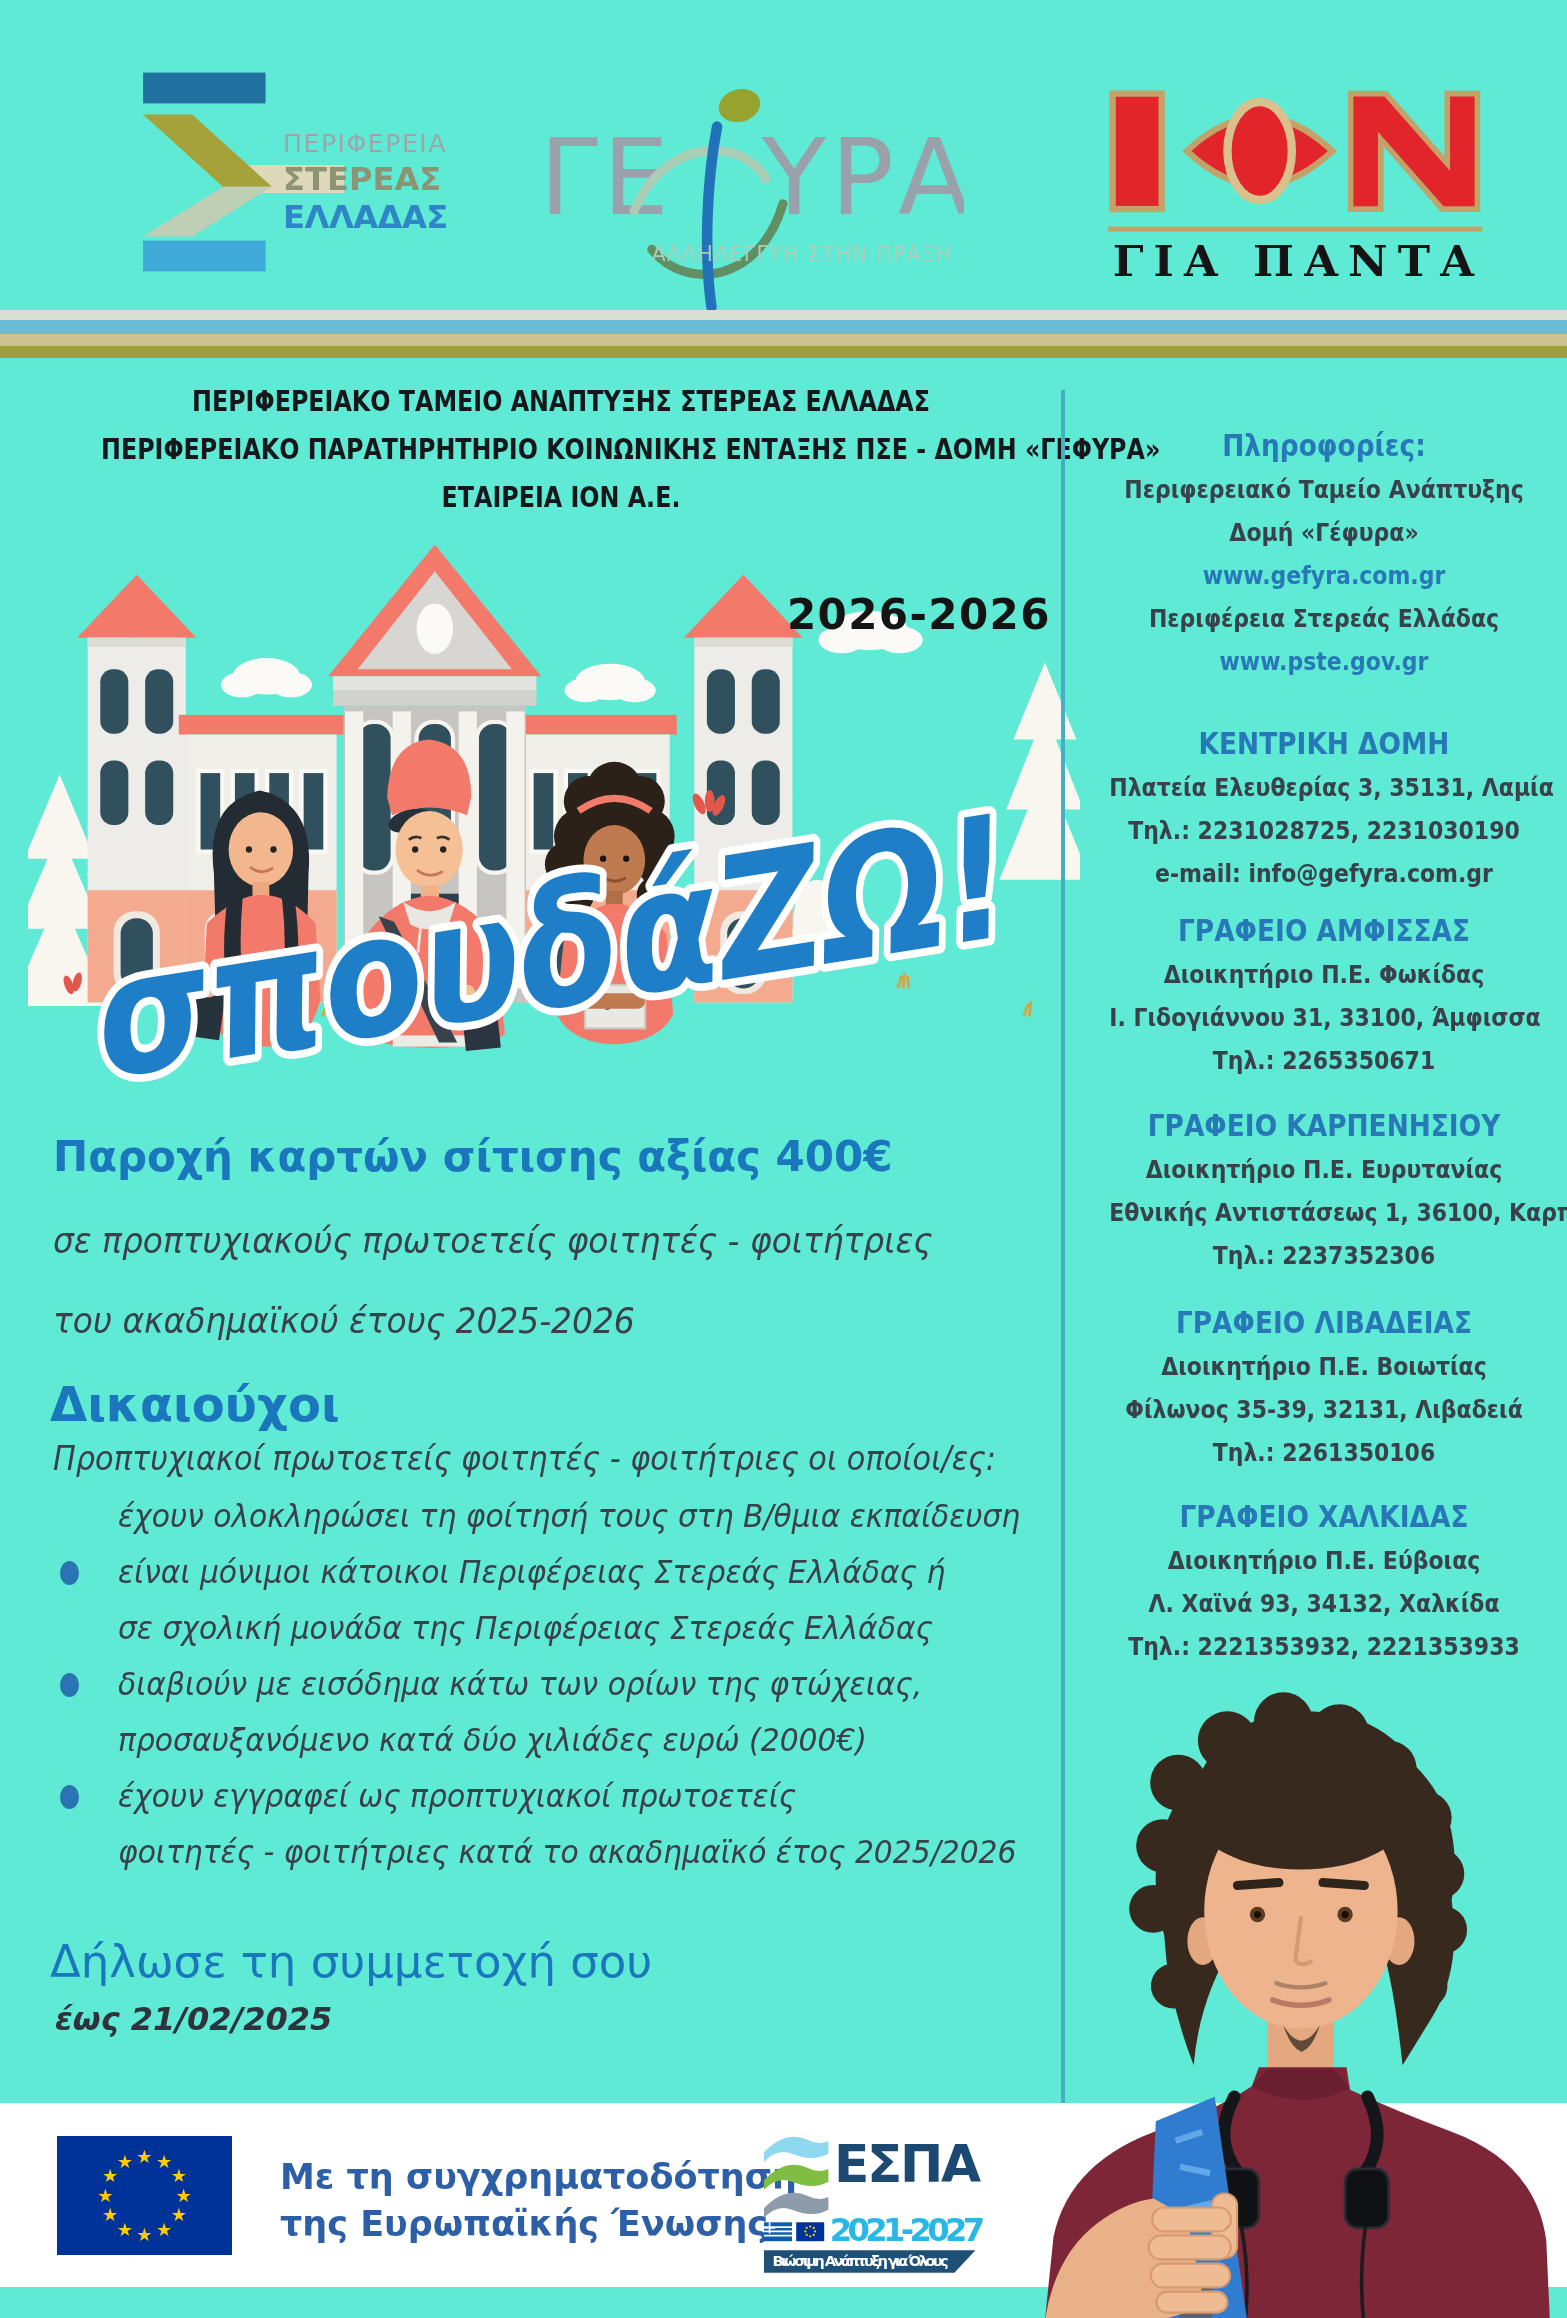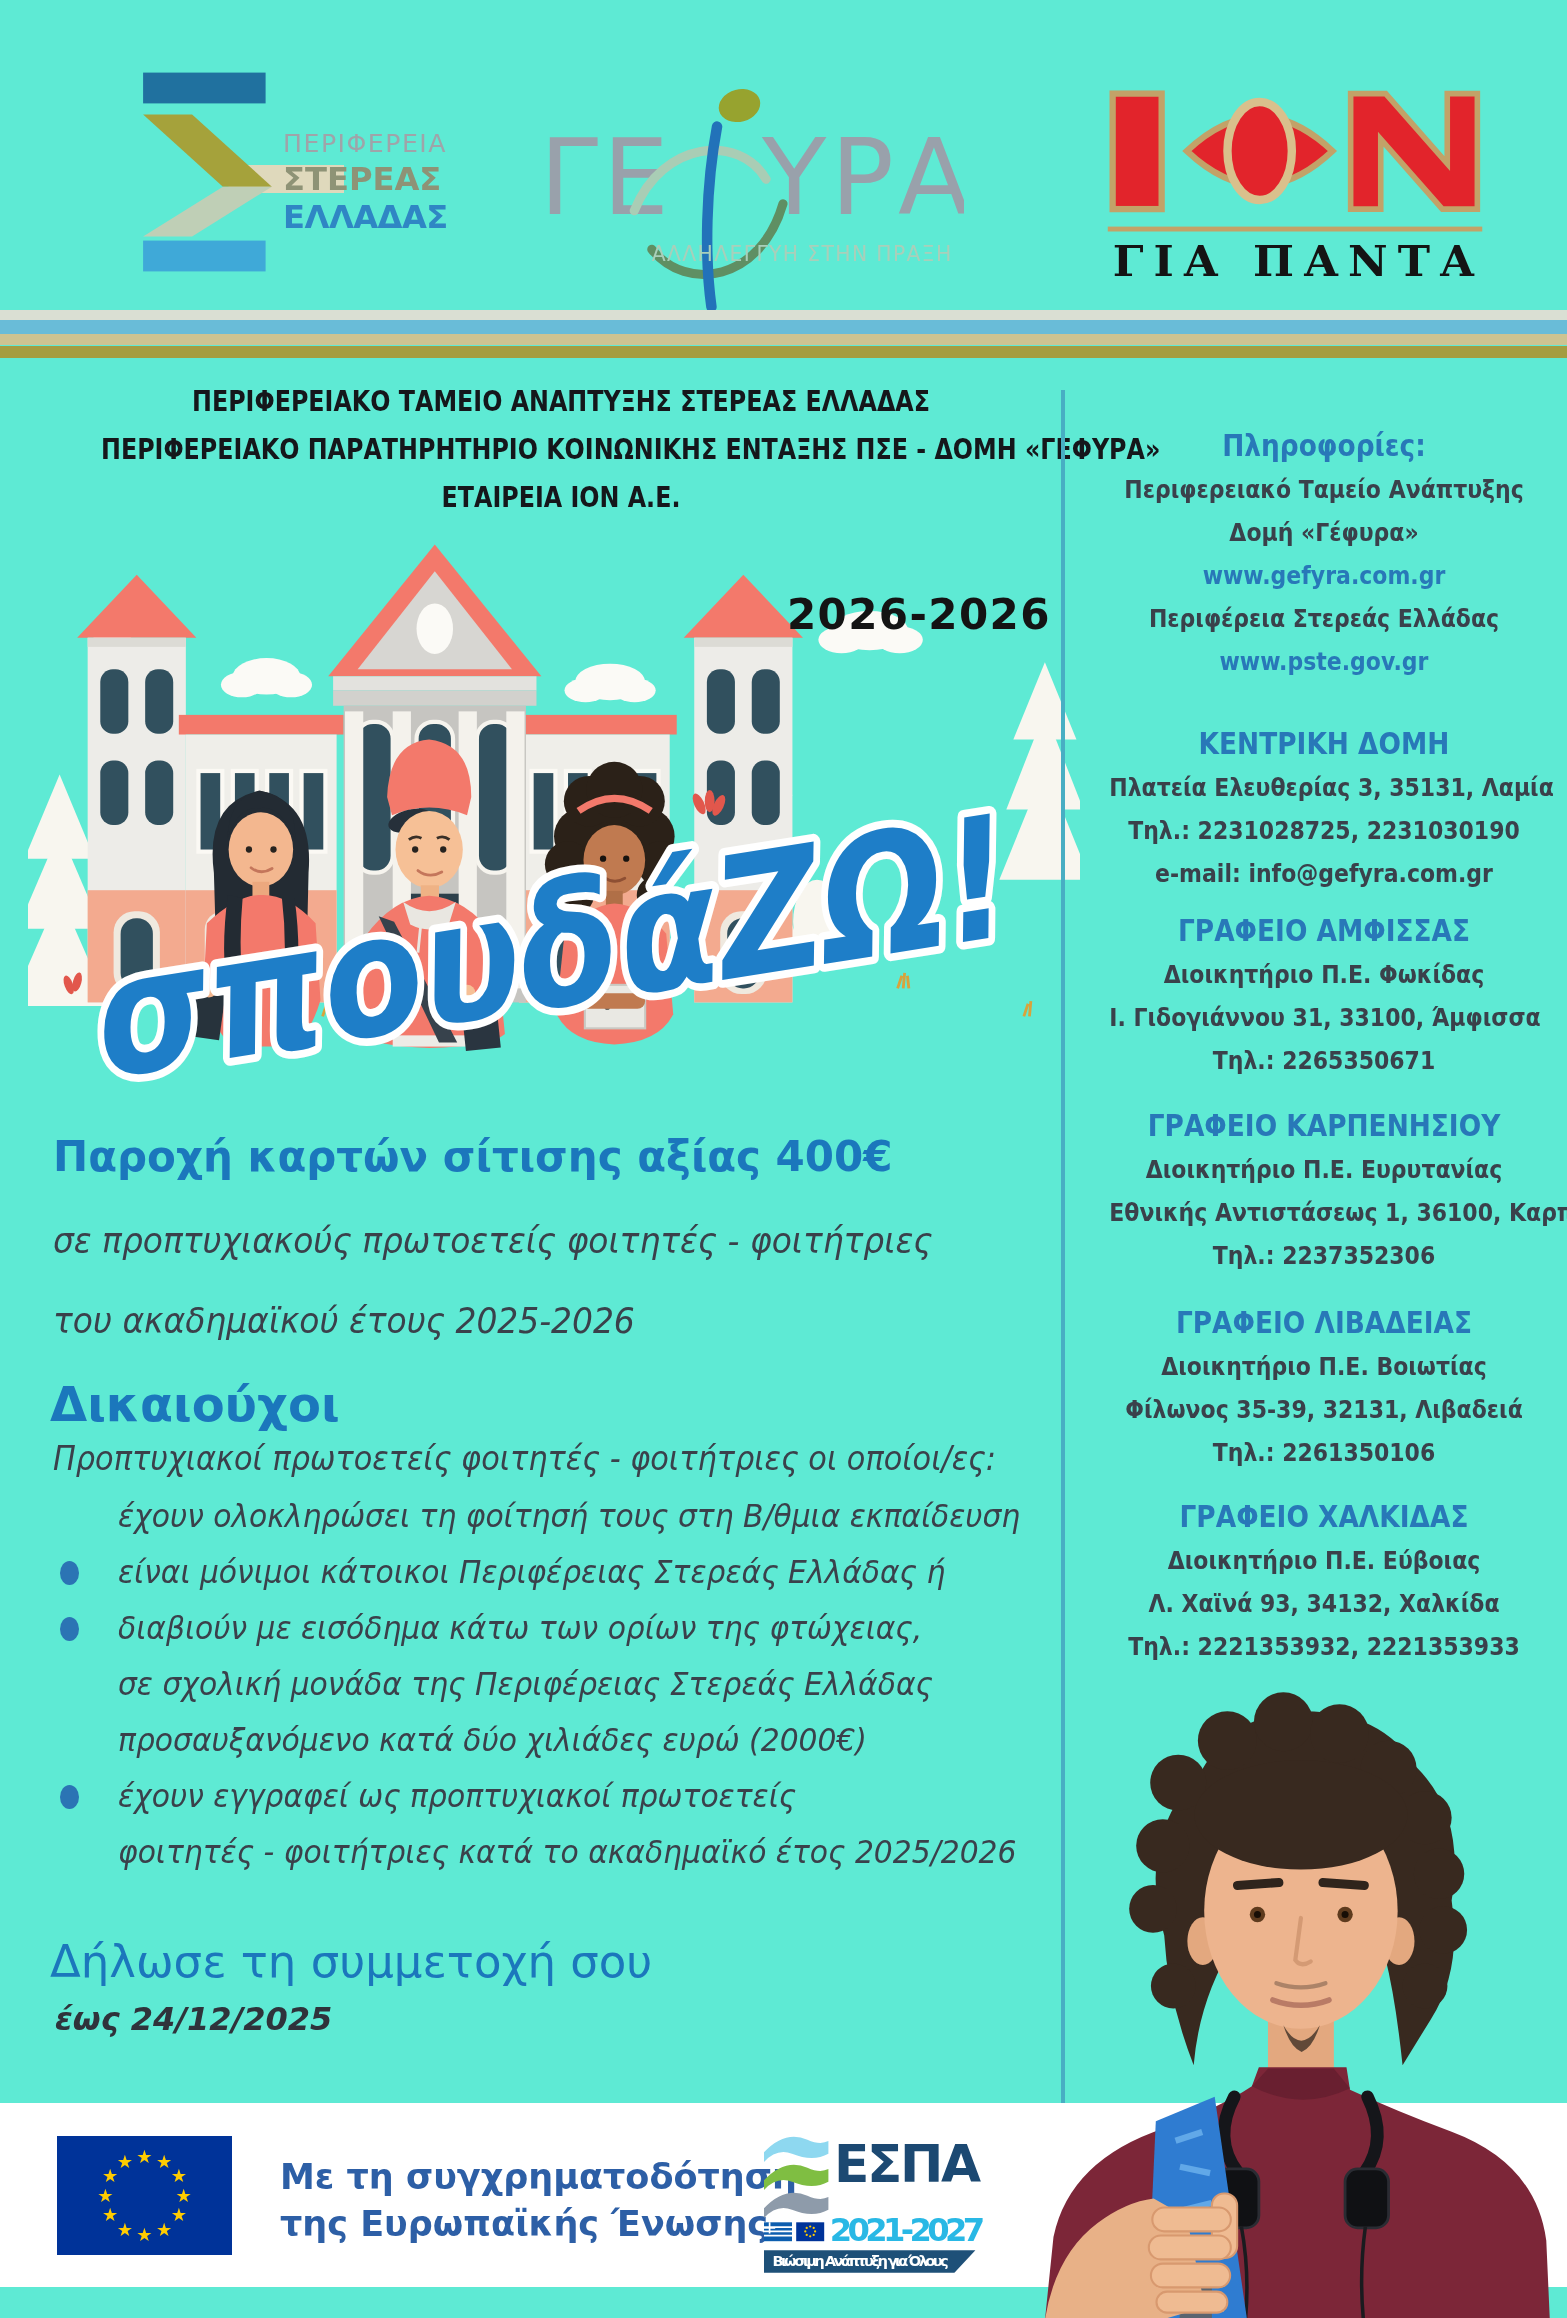--- a/index.html
+++ b/index.html
@@ -283,40 +283,40 @@
 
   <div class="s bullets" style="left:53px;top:1488px">
     <div class="bullet-row">
       <span class="txt">έχουν ολοκληρώσει τη φοίτησή τους στη Β/θμια εκπαίδευση</span>
     </div>
     <div class="bullet-row">
       <span class="dot"></span>
       <span class="txt">είναι μόνιμοι κάτοικοι Περιφέρειας Στερεάς Ελλάδας ή</span>
     </div>
     <div class="bullet-row">
+      <span class="txt">σε σχολική μονάδα της Περιφέρειας Στερεάς Ελλάδας</span>
+    </div>
+    <div class="bullet-row">
       <span class="dot"></span>
       <span class="txt">διαβιούν με εισόδημα κάτω των ορίων της φτώχειας,</span>
     </div>
     <div class="bullet-row">
-      <span class="txt">σε σχολική μονάδα της Περιφέρειας Στερεάς Ελλάδας</span>
-    </div>
-    <div class="bullet-row">
       <span class="txt">προσαυξανόμενο κατά δύο χιλιάδες ευρώ (2000€)</span>
     </div>
     <div class="bullet-row">
       <span class="dot"></span>
       <span class="txt">έχουν εγγραφεί ως προπτυχιακοί πρωτοετείς</span>
     </div>
     <div class="bullet-row">
       <span class="txt">φοιτητές - φοιτήτριες κατά το ακαδημαϊκό έτος 2025/2026</span>
     </div>
   </div>
 
   <div class="s cta-title blue" style="left:50px;top:1935px">Δήλωσε τη συμμετοχή σου</div>
-  <div class="s cta-sub" style="left:55px;top:2000px">έως 24/12/2025</div>
+  <div class="s cta-sub" style="left:55px;top:2000px">έως 21/02/2025</div>
 
   <div class="s divider" style="left:1061px;top:390px;height:1714px"></div>
 
   <div class="s rc" style="left:1080px;top:426px">
     <div class="rc-title">Πληροφορίες:</div>
     <div class="rc-line">Περιφερειακό Ταμείο Ανάπτυξης</div>
     <div class="rc-line">Δομή «Γέφυρα»</div>
     <div class="rc-line rc-link">www.gefyra.com.gr</div>
     <div class="rc-line">Περιφέρεια Στερεάς Ελλάδας</div>
     <div class="rc-line rc-link">www.pste.gov.gr</div>

